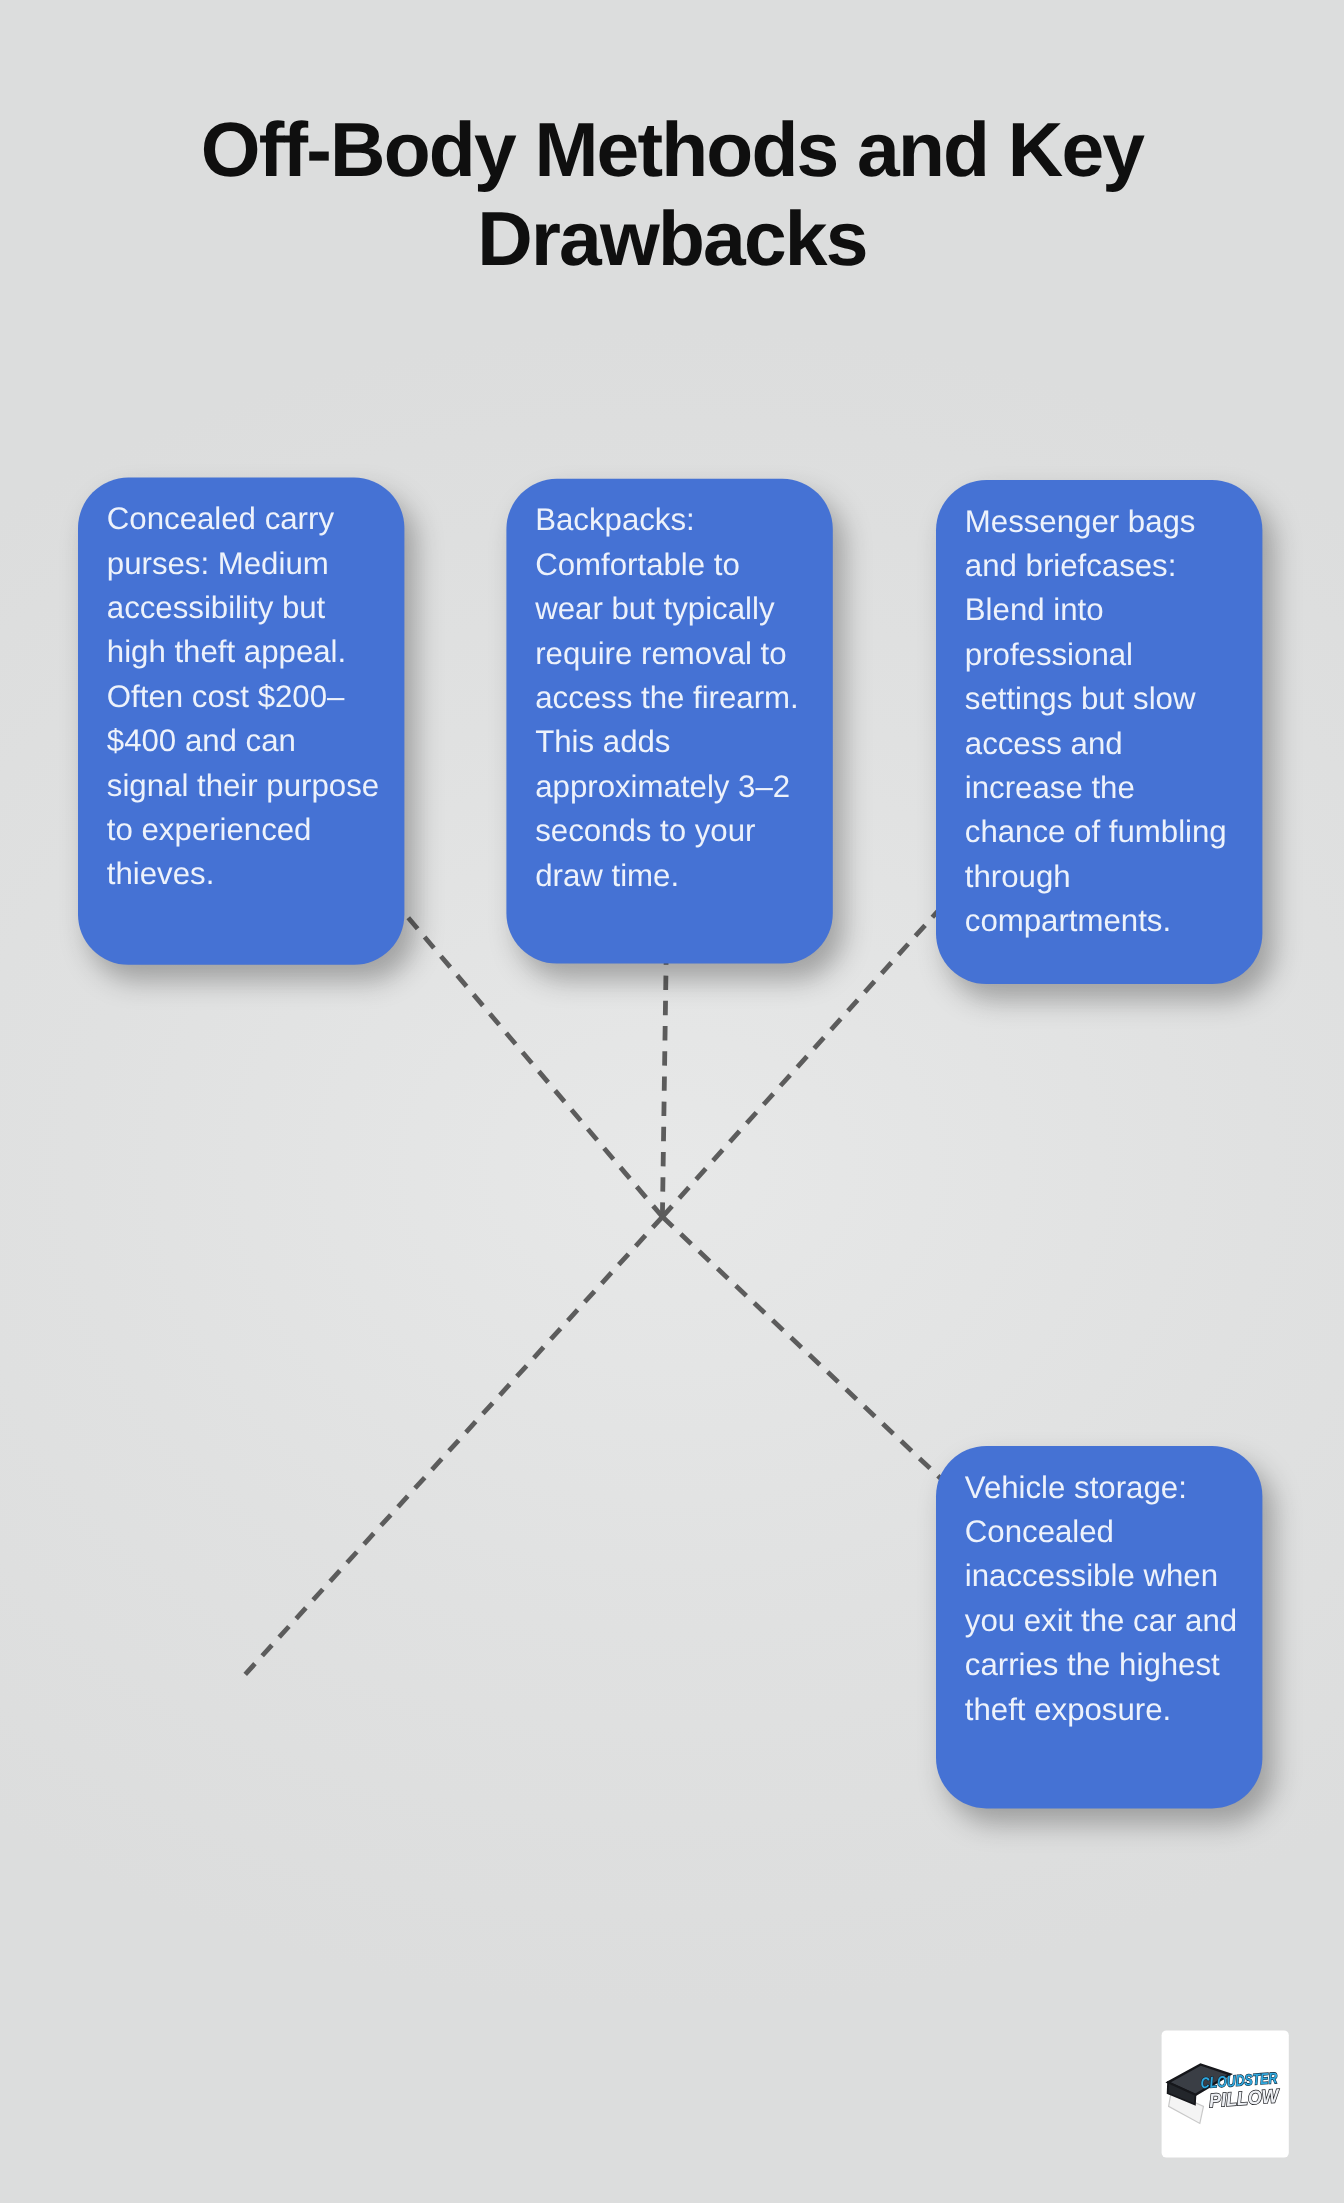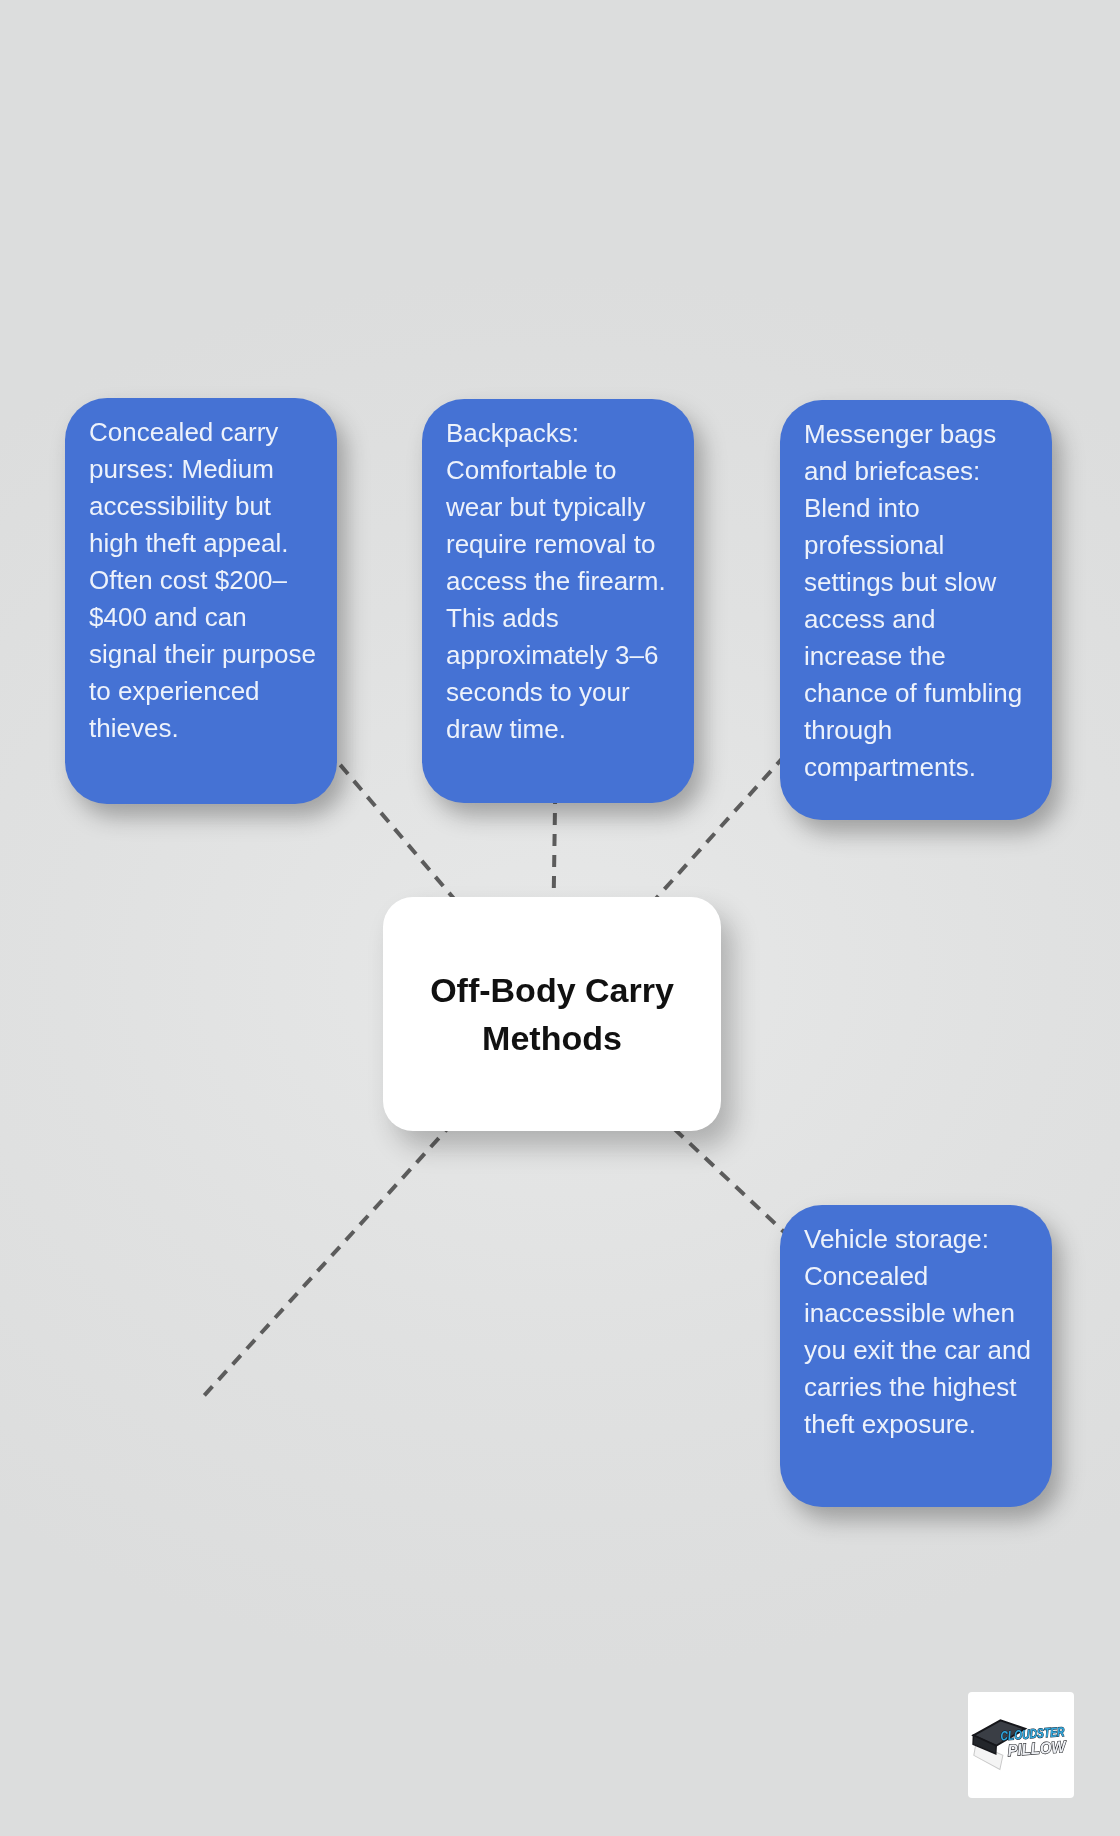--- a/index.html
+++ b/index.html
@@ -50,37 +50,35 @@
     position:absolute;z-index:2;
     left:968px;top:1692px;width:106px;height:106px;
     background:#ffffff;border-radius:4px;
   }
 </style>
 </head>
 <body>
 
 <div class="canvas">
 
+  <div class="title">Off-Body Methods and Key Drawbacks</div>
 
   <svg class="connectors" width="1120" height="1836" viewBox="0 0 1120 1836">
     <line x1="552" y1="1014" x2="201" y2="601" stroke="#5c5c5c"></line>
     <line x1="552" y1="1014" x2="558" y2="601" stroke="#5c5c5c"></line>
     <line x1="552" y1="1014" x2="916" y2="610" stroke="#5c5c5c"></line>
     <line x1="552" y1="1014" x2="201" y2="1399" stroke="#5c5c5c"></line>
     <line x1="552" y1="1014" x2="916" y2="1356" stroke="#5c5c5c"></line>
   </svg>
 
   <div class="node node-0">Concealed carry purses: Medium accessibility but high theft appeal. Often cost $200–$400 and can signal their purpose to experienced thieves.</div>
-  <div class="node node-1">Backpacks: Comfortable to wear but typically require removal to access the firearm. This adds approximately 3–6 seconds to your draw time.</div>
+  <div class="node node-1">Backpacks: Comfortable to wear but typically require removal to access the firearm. This adds approximately 3–2 seconds to your draw time.</div>
   <div class="node node-2">Messenger bags and briefcases: Blend into professional settings but slow access and increase the chance of fumbling through compartments.</div>
   <div class="node node-4">Vehicle storage: Concealed inaccessible when you exit the car and carries the highest theft exposure.</div>
 
-  <div class="center-node">
-    <span>Off-Body Carry Methods</span>
-  </div>
 
   <div class="logo-box">
     <svg width="106" height="106" viewBox="0 0 106 106">
       <g transform="rotate(-4 53 50)">
         <polygon points="8,48 34,62 30,76 5,60" fill="#f4f4f4" stroke="#c9c9c9" stroke-width="1"></polygon>
         <polygon points="6,40 34,27 58,37 28,52" fill="#3a3e45" stroke="#16171b" stroke-width="2"></polygon>
         <polygon points="6,40 28,52 27,60 5,49" fill="#23262b" stroke="#16171b" stroke-width="1.5"></polygon>
         <text x="33" y="47" font-size="13" font-weight="bold" font-style="italic" fill="#2ea7dd" stroke="#0c2233" stroke-width="1" paint-order="stroke" textLength="64" lengthAdjust="spacingAndGlyphs">CLOUDSTER</text>
         <text x="39" y="63" font-size="16" font-weight="bold" font-style="italic" fill="#eef0f4" stroke="#14161a" stroke-width="1.2" paint-order="stroke" textLength="58" lengthAdjust="spacingAndGlyphs">PILLOW</text>
       </g>

